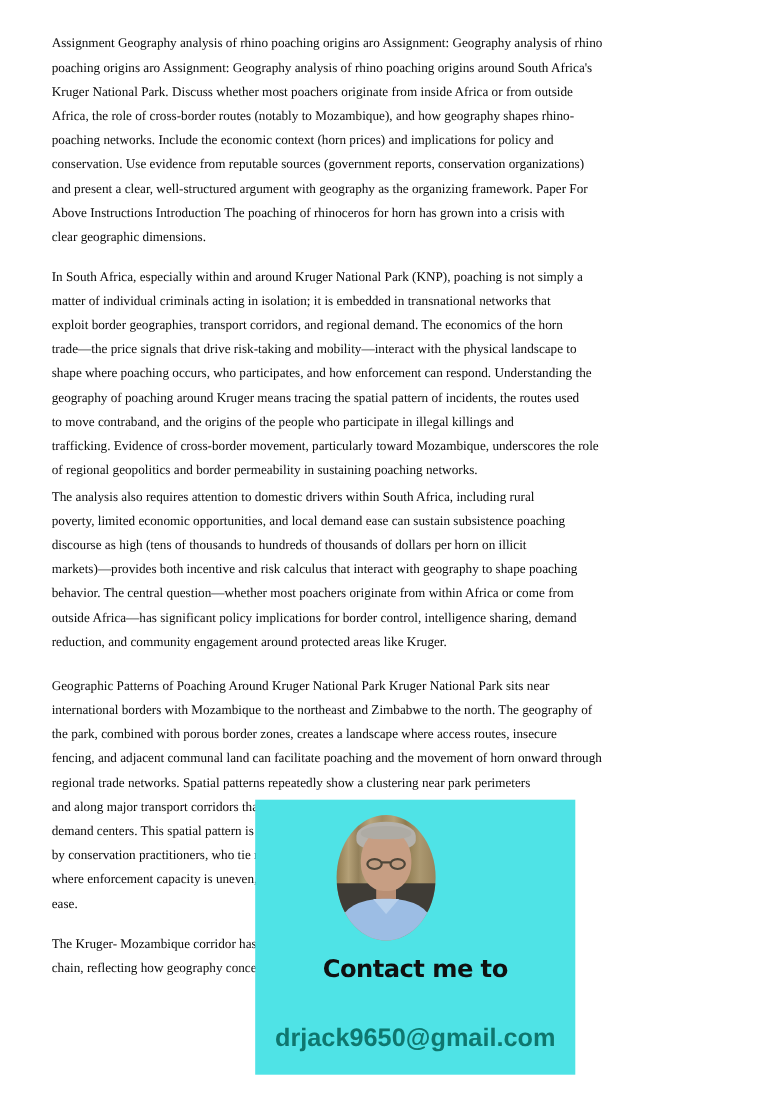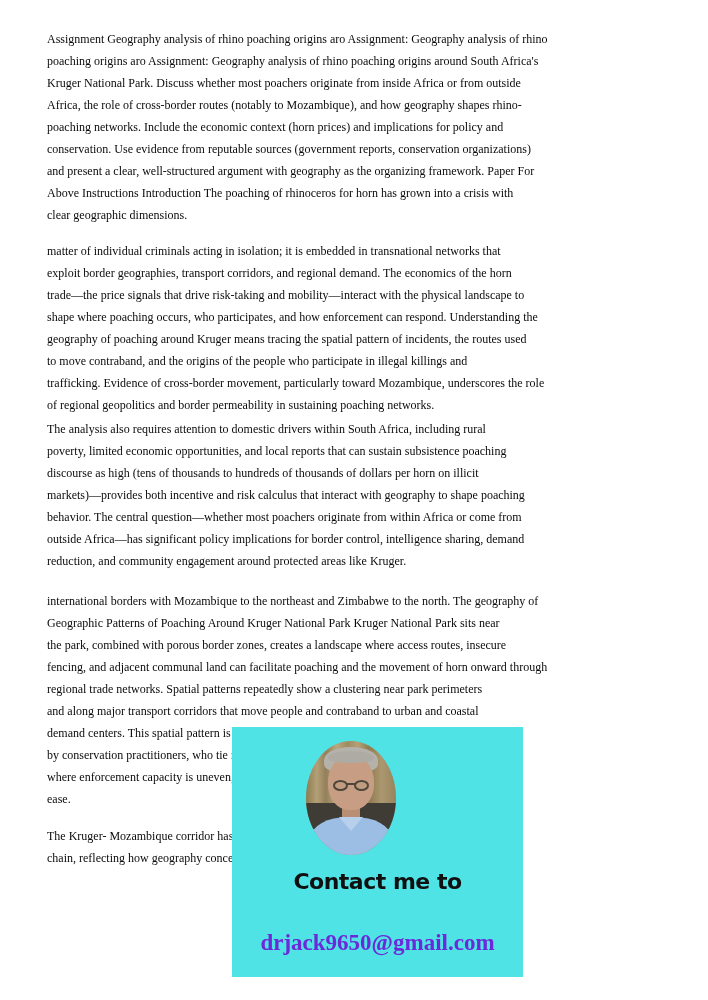--- a/index.html
+++ b/index.html
@@ -44,61 +44,62 @@
   .ph-glasses::after{content:"";position:absolute;left:14px;top:3px;width:8px;height:2px;background:#4e4639;}
   .ov-line{
     position:absolute;left:0;width:100%;text-align:center;
     font-family:"DejaVu Sans", sans-serif;font-weight:700;
     font-size:22px;line-height:28px;color:#101010;letter-spacing:-0.5px;
   }
   .ov-line1{top:141px;}
   .ov-line2{top:171px;}
   .ov-email{
     position:absolute;left:0;top:203px;width:100%;text-align:center;
-    font-family:Liberation Serif, serif;font-weight:700;
-    font-size:23px;line-height:26px;color:#6d28d9;
+    font-family:Liberation Sans, sans-serif;font-weight:700;
+    font-size:23px;line-height:26px;color:#0f766e;
   }
 </style>
 </head>
 <body>
 
 <div class="doc">
     <div class="para">
       <div class="line">Assignment Geography analysis of rhino poaching origins aro Assignment: Geography analysis of rhino</div>
       <div class="line">poaching origins aro Assignment: Geography analysis of rhino poaching origins around South Africa's</div>
       <div class="line">Kruger National Park. Discuss whether most poachers originate from inside Africa or from outside</div>
       <div class="line">Africa, the role of cross-border routes (notably to Mozambique), and how geography shapes rhino-</div>
       <div class="line">poaching networks. Include the economic context (horn prices) and implications for policy and</div>
       <div class="line">conservation. Use evidence from reputable sources (government reports, conservation organizations)</div>
       <div class="line">and present a clear, well-structured argument with geography as the organizing framework. Paper For</div>
       <div class="line">Above Instructions Introduction The poaching of rhinoceros for horn has grown into a crisis with</div>
       <div class="line">clear geographic dimensions.</div>
     </div>
     <div class="para">
+      <div class="line">In South Africa, especially within and around Kruger National Park (KNP), poaching is not simply a</div>
       <div class="line">matter of individual criminals acting in isolation; it is embedded in transnational networks that</div>
       <div class="line">exploit border geographies, transport corridors, and regional demand. The economics of the horn</div>
       <div class="line">trade—the price signals that drive risk-taking and mobility—interact with the physical landscape to</div>
       <div class="line">shape where poaching occurs, who participates, and how enforcement can respond. Understanding the</div>
       <div class="line">geography of poaching around Kruger means tracing the spatial pattern of incidents, the routes used</div>
       <div class="line">to move contraband, and the origins of the people who participate in illegal killings and</div>
       <div class="line">trafficking. Evidence of cross-border movement, particularly toward Mozambique, underscores the role</div>
       <div class="line">of regional geopolitics and border permeability in sustaining poaching networks.</div>
     </div>
     <div class="para">
       <div class="line">The analysis also requires attention to domestic drivers within South Africa, including rural</div>
-      <div class="line">poverty, limited economic opportunities, and local reports that can sustain subsistence poaching</div>
+      <div class="line">poverty, limited economic opportunities, and local demand ease can sustain subsistence poaching</div>
       <div class="line">discourse as high (tens of thousands to hundreds of thousands of dollars per horn on illicit</div>
       <div class="line">markets)—provides both incentive and risk calculus that interact with geography to shape poaching</div>
       <div class="line">behavior. The central question—whether most poachers originate from within Africa or come from</div>
       <div class="line">outside Africa—has significant policy implications for border control, intelligence sharing, demand</div>
       <div class="line">reduction, and community engagement around protected areas like Kruger.</div>
     </div>
     <div class="para">
+      <div class="line">Geographic Patterns of Poaching Around Kruger National Park Kruger National Park sits near</div>
       <div class="line">international borders with Mozambique to the northeast and Zimbabwe to the north. The geography of</div>
-      <div class="line">Geographic Patterns of Poaching Around Kruger National Park Kruger National Park sits near</div>
       <div class="line">the park, combined with porous border zones, creates a landscape where access routes, insecure</div>
       <div class="line">fencing, and adjacent communal land can facilitate poaching and the movement of horn onward through</div>
       <div class="line">regional trade networks. Spatial patterns repeatedly show a clustering near park perimeters</div>
       <div class="line">and along major transport corridors that move people and contraband to urban and coastal</div>
       <div class="line">demand centers. This spatial pattern is broadly consistent with the poaching dynamics described</div>
       <div class="line">by conservation practitioners, who tie repeated incursions and arrests with border regions</div>
       <div class="line">where enforcement capacity is uneven, where organized poaching groups can operate with relative</div>
       <div class="line">ease.</div>
     </div>
     <div class="para">

